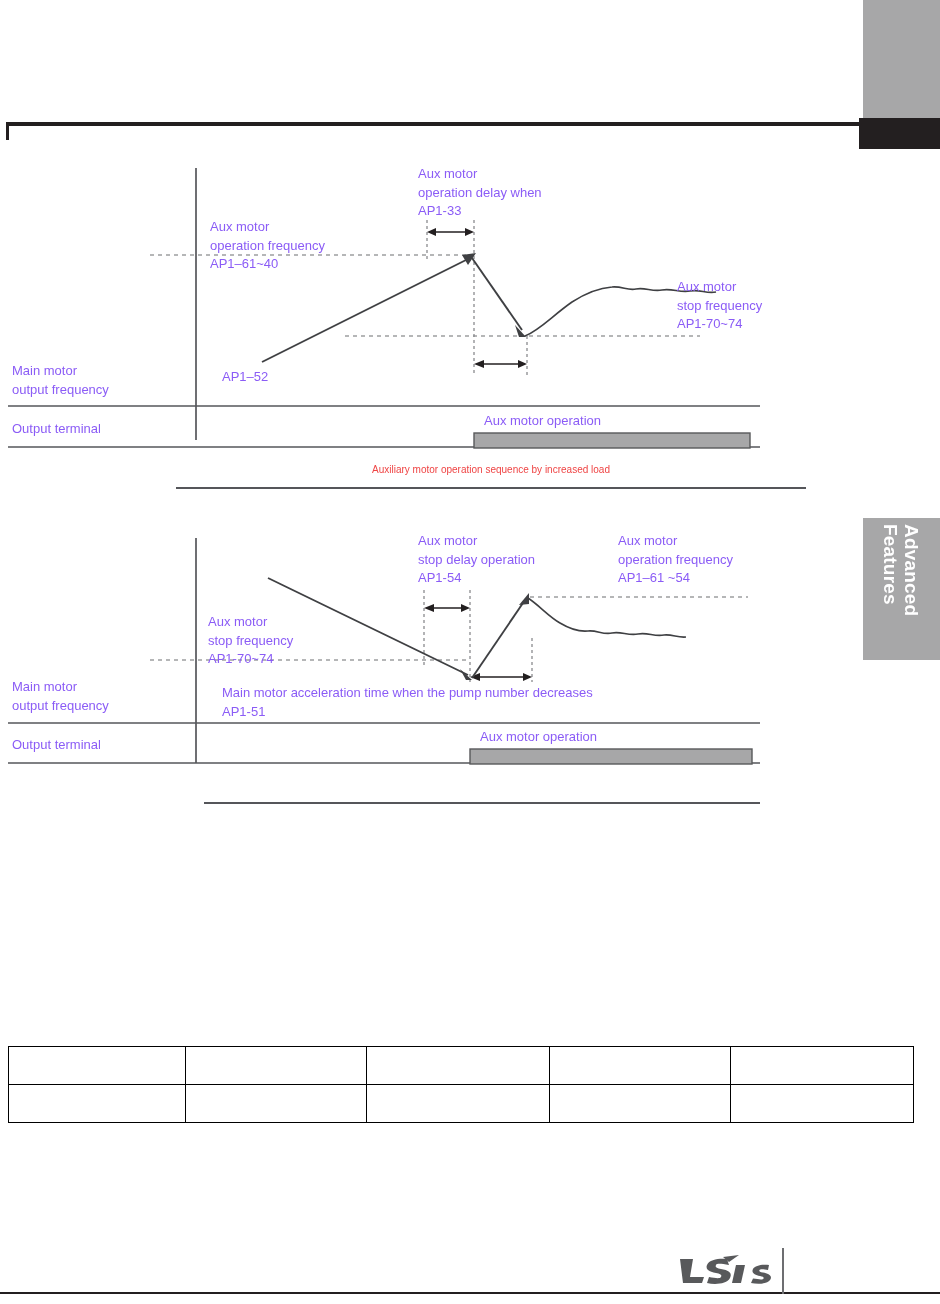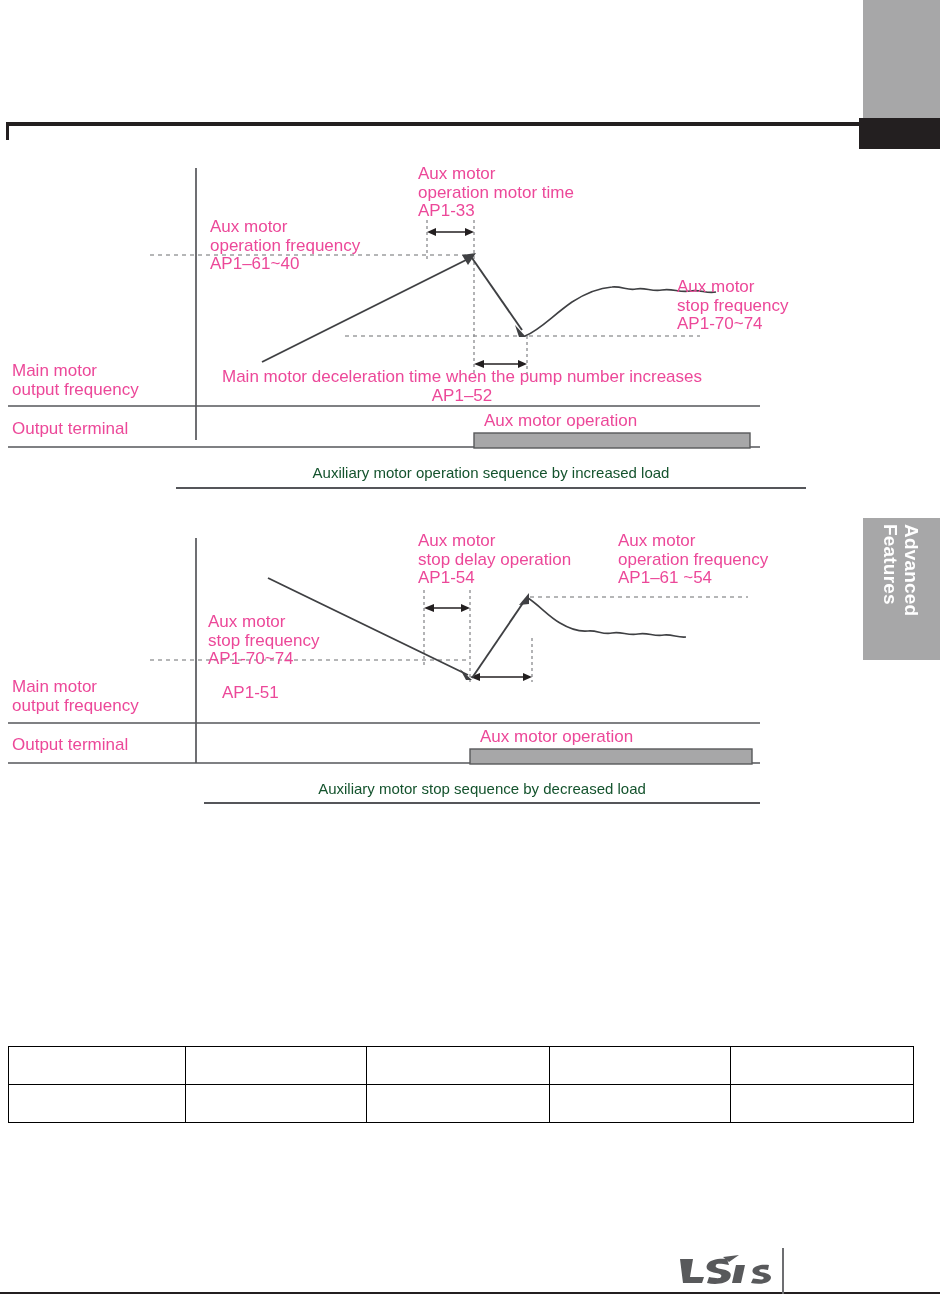--- a/index.html
+++ b/index.html
@@ -67,36 +67,36 @@
   }
 
   
   .figure { position: absolute; }
 
   .fig-svg { display: block; }
 
   .fig-caption {
     position: absolute;
     text-align: center;
-    font-size: 15px;
-    color: #14532d;
+    font-size: 10px;
+    color: #ef4444;
     white-space: nowrap;
   }
   .fig-caption-rule {
     position: absolute;
     height: 1.6px;
     background: #55565a;
   }
 
   
   .lbl {
     position: absolute;
-    font-size: 17px;
+    font-size: 13px;
     line-height: 18.5px;
-    color: #ec4899;
+    color: #8b5cf6;
     white-space: nowrap;
   }
 
   
   .data-table {
     position: absolute;
     left: 8px; top: 1046px;
     width: 840px;
     border-collapse: collapse;
     table-layout: fixed;
@@ -185,38 +185,37 @@
         <path d="M525,186 C540,180 552,166 572,152 C586,143 598,138 612,137
                  C622,136 628,141 636,139 C645,137 652,142 662,140
                  C672,138 680,143 690,141 C700,139 706,144 716,142" fill="none" stroke="#3f4043" stroke-width="1.6"></path>
       </g>
 
       <rect x="474" y="283" width="276" height="15" fill="#a7a7a8" stroke="#58595b" stroke-width="1.4"></rect>
     </svg>
 
     <div class="lbl" style="left:418px; top:15px;">
       <div>Aux motor</div>
-      <div>operation motor time</div>
+      <div>operation delay when</div>
       <div>AP1-33</div>
     </div>
 
     <div class="lbl" style="left:210px; top:68px;">
       <div>Aux motor</div>
       <div>operation frequency</div>
       <div>AP1–61~40</div>
     </div>
 
     <div class="lbl" style="left:677px; top:128px;">
       <div>Aux motor</div>
       <div>stop frequency</div>
       <div>AP1-70~74</div>
     </div>
 
     <div class="lbl" style="left:222px; top:218px;">
-      <div>Main motor deceleration time when the pump number increases</div>
       <div style="text-align:center;">AP1–52</div>
     </div>
 
     <div class="lbl" style="left:12px; top:212px;">
       <div>Main motor</div>
       <div>output frequency</div>
     </div>
 
     <div class="lbl" style="left:12px; top:270px;">Output terminal</div>
 
@@ -282,34 +281,34 @@
       <div>AP1–61 ~54</div>
     </div>
 
     <div class="lbl" style="left:208px; top:93px;">
       <div>Aux motor</div>
       <div>stop frequency</div>
       <div>AP1-70~74</div>
     </div>
 
     <div class="lbl" style="left:222px; top:164px;">
+      <div>Main motor acceleration time when the pump number decreases</div>
       <div style="text-align:left;">AP1-51</div>
     </div>
 
     <div class="lbl" style="left:12px; top:158px;">
       <div>Main motor</div>
       <div>output frequency</div>
     </div>
 
     <div class="lbl" style="left:12px; top:216px;">Output terminal</div>
 
     <div class="lbl" style="left:480px; top:208px;">Aux motor operation</div>
   </div>
 
-  <div class="fig-caption" style="left:204px; top:780px; width:556px;">Auxiliary motor stop sequence by decreased load</div>
   <div class="fig-caption-rule" style="left:204px; top:802px; width:556px;"></div>
 
   <table class="data-table">
     <tbody>
       <tr>
         <td style="width:164px;"></td>
         <td style="width:168px;"></td>
         <td style="width:170px;"></td>
         <td style="width:168px;"></td>
         <td style="width:170px;"></td>

